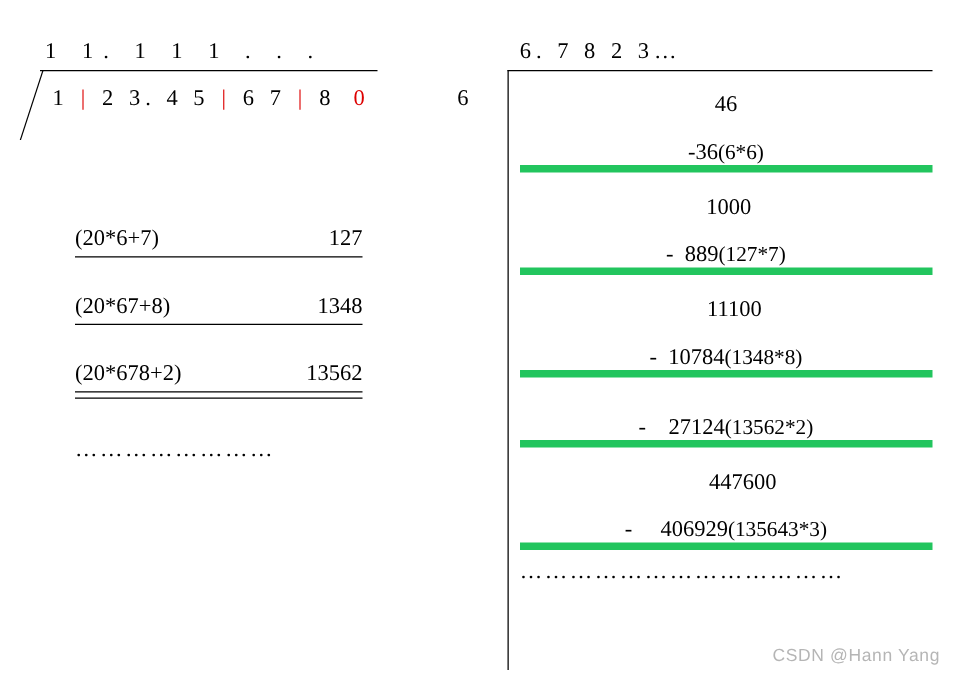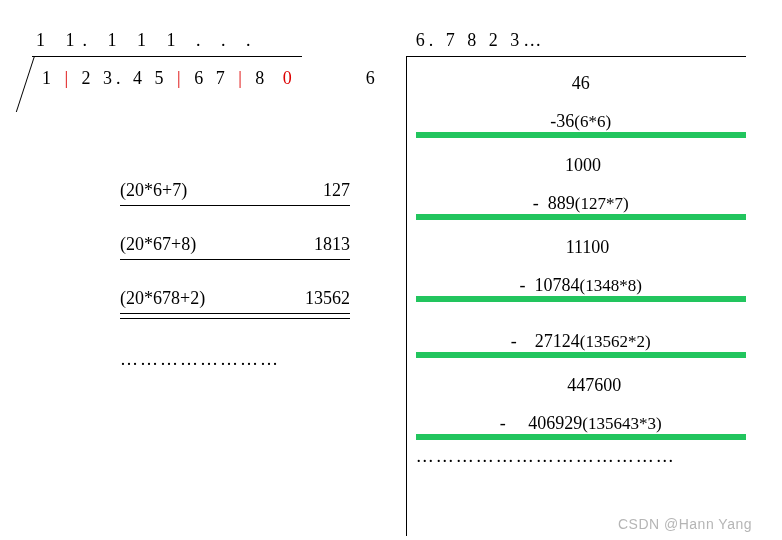--- a/index.html
+++ b/index.html
@@ -62,21 +62,21 @@
     letter-spacing: 4px;
   }
   .radicand .red { color: #d00; }
   .vline-red {
     display: inline-block;
     color: #d00;
     margin: 0 1px;
   }
   .steps-left {
     margin-top: 180px;
-    margin-left: 100px;
+    margin-left: 40px;
   }
   .step-row {
     display: flex;
     justify-content: space-between;
     width: 230px;
     margin-top: 28px;
   }
   .step-row.first { margin-top: 0; }
   .step-underline {
     width: 230px;
@@ -177,21 +177,21 @@
 
     <div class="steps-left">
       <div class="step-row first">
         <span>(20*6+7)</span>
         <span>127</span>
       </div>
       <div class="step-underline"></div>
 
       <div class="step-row">
         <span>(20*67+8)</span>
-        <span>1813</span>
+        <span>1348</span>
       </div>
       <div class="step-underline"></div>
 
       <div class="step-row">
         <span>(20*678+2)</span>
         <span>13562</span>
       </div>
       <div class="step-underline"></div>
 
       <div class="step-underline"></div>

